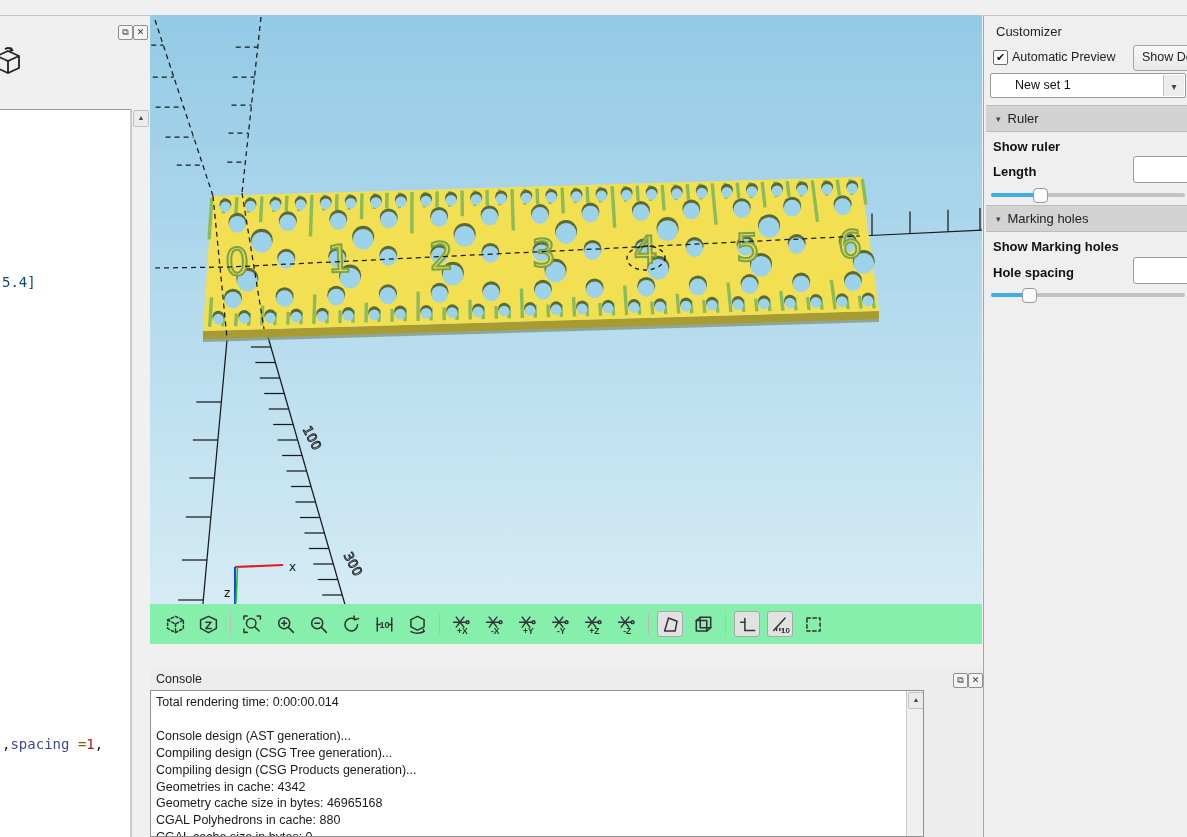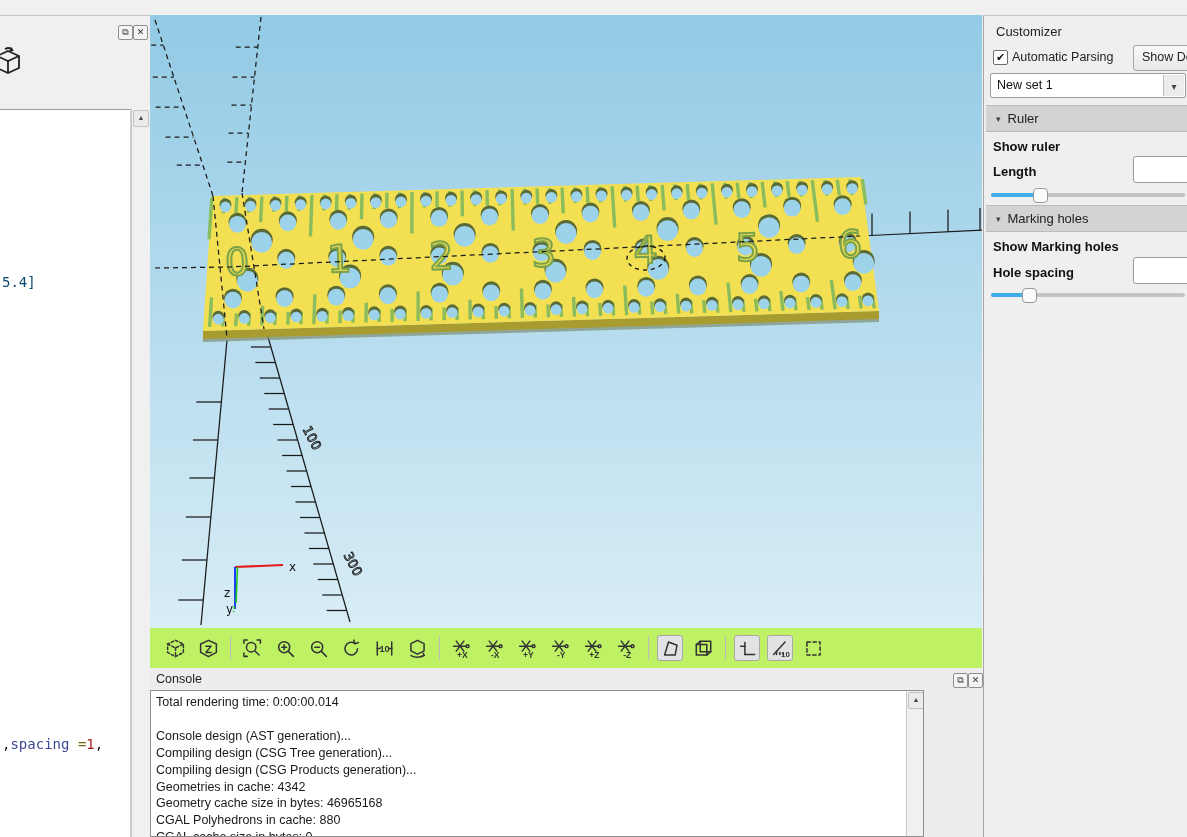--- a/index.html
+++ b/index.html
@@ -17,21 +17,21 @@
              font-size:14px;line-height:18px;}
   .vscroll{position:absolute;background:#f0f0f0;border-left:1px solid #c8c8c8;}
   .scroll-arrow{position:absolute;left:1px;width:14px;height:15px;background:#ebebeb;border:1px solid #c2c2c2;
                 font-size:7px;line-height:14px;text-align:center;color:#444;border-radius:2px;}
 
   
   #viewport{left:150px;top:15px;width:832px;height:613px;}
   #scene{display:block;}
 
   
-  #vp-toolbar{left:150px;top:628px;width:832px;height:40px;background:#bef264;display:flex;
+  #vp-toolbar{left:150px;top:604px;width:832px;height:40px;background:#86efac;display:flex;
               align-items:center;padding-left:12px;box-sizing:border-box;}
   .tb-btn{width:26px;height:26px;margin-right:7px;border-radius:3px;display:flex;align-items:center;
           justify-content:center;flex:0 0 auto;}
   .tb-btn svg{width:21px;height:21px;}
   .tb-btn svg *{stroke:#333;fill:none;stroke-width:1.15;stroke-linecap:round;stroke-linejoin:round;}
   .tb-btn.pressed{background:#e2e2e2;border:1px solid #a8a8a8;width:24px;height:24px;}
   .tb-sep{width:1px;height:24px;background:#bdbdbd;margin:0 8px 0 2px;flex:0 0 auto;}
 
   
   #console-panel{left:150px;top:668px;width:832px;height:169px;background:#ededed;}
@@ -45,21 +45,21 @@
   #customizer{left:983px;top:15px;width:204px;height:822px;background:#efefef;
               border-left:1px solid #a6a6a6;border-top:1px solid #c6c6c6;box-sizing:border-box;}
   .cz-title{position:absolute;left:12px;top:8px;font-size:13px;color:#222;}
   .checkbox{position:absolute;width:13px;height:13px;background:#fff;border:1px solid #6f6f6f;
             font-size:11px;line-height:12px;text-align:center;font-weight:bold;color:#111;border-radius:2px;}
   .cz-text{position:absolute;font-size:12.5px;color:#222;}
   .push-btn{position:absolute;height:24px;background:linear-gradient(#f9f9f9,#e7e7e7);
             border:1px solid #a5a5a5;border-radius:3px;font-size:12.5px;color:#222;
             padding:0 8px;line-height:22px;white-space:nowrap;overflow:hidden;}
   .combo{position:absolute;background:#fff;border:1px solid #9c9c9c;border-radius:2px;font-size:12.5px;
-         line-height:23px;padding-left:6px;color:#111;}
+         line-height:23px;padding-left:24px;color:#111;}
   .combo-arrow{position:absolute;right:1px;top:1px;bottom:1px;width:20px;background:#ececec;
                border-left:1px solid #bdbdbd;text-align:center;color:#444;font-size:10px;line-height:23px;}
   .cz-header{position:absolute;left:2px;width:202px;height:27px;background:#d3d3d3;
              border-top:1px solid #bcbcbc;border-bottom:1px solid #bcbcbc;box-sizing:border-box;
              display:flex;align-items:center;padding-left:10px;gap:7px;font-size:13px;color:#222;}
   .cz-header .tri{font-size:9px;color:#444;}
   .cz-label{position:absolute;font-weight:bold;font-size:13px;color:#111;}
   .cz-input{position:absolute;width:58px;height:27px;background:#fff;border:1px solid #9a9a9a;
             border-radius:3px;box-sizing:border-box;font-size:12px;padding:0 4px;}
   .sl-track{position:absolute;height:4px;background:#c3c3c3;border-radius:2px;}
@@ -654,21 +654,21 @@
     <div class="vscroll" style="right:0;top:0;width:16px;bottom:0;">
       <div class="scroll-arrow" style="top:1px;">▲</div>
     </div>
   </div>
 </div>
 
 <div class="abs" id="customizer">
   <div class="cz-title">Customizer</div>
 
   <div class="checkbox" style="left:9px;top:34px;">✔</div>
-  <div class="cz-text" style="left:28px;top:34px;">Automatic Parsing</div>
+  <div class="cz-text" style="left:28px;top:34px;">Automatic Preview</div>
   <div class="push-btn" style="left:149px;top:29px;width:70px;">Show De</div>
 
   <div class="combo" style="left:6px;top:57px;width:196px;height:25px;box-sizing:border-box;">
     <span>New set 1</span>
     <span class="combo-arrow">▾</span>
   </div>
 
   <div class="cz-header" style="top:89px;">
     <span class="tri">▾</span>
     <span>Ruler</span>

